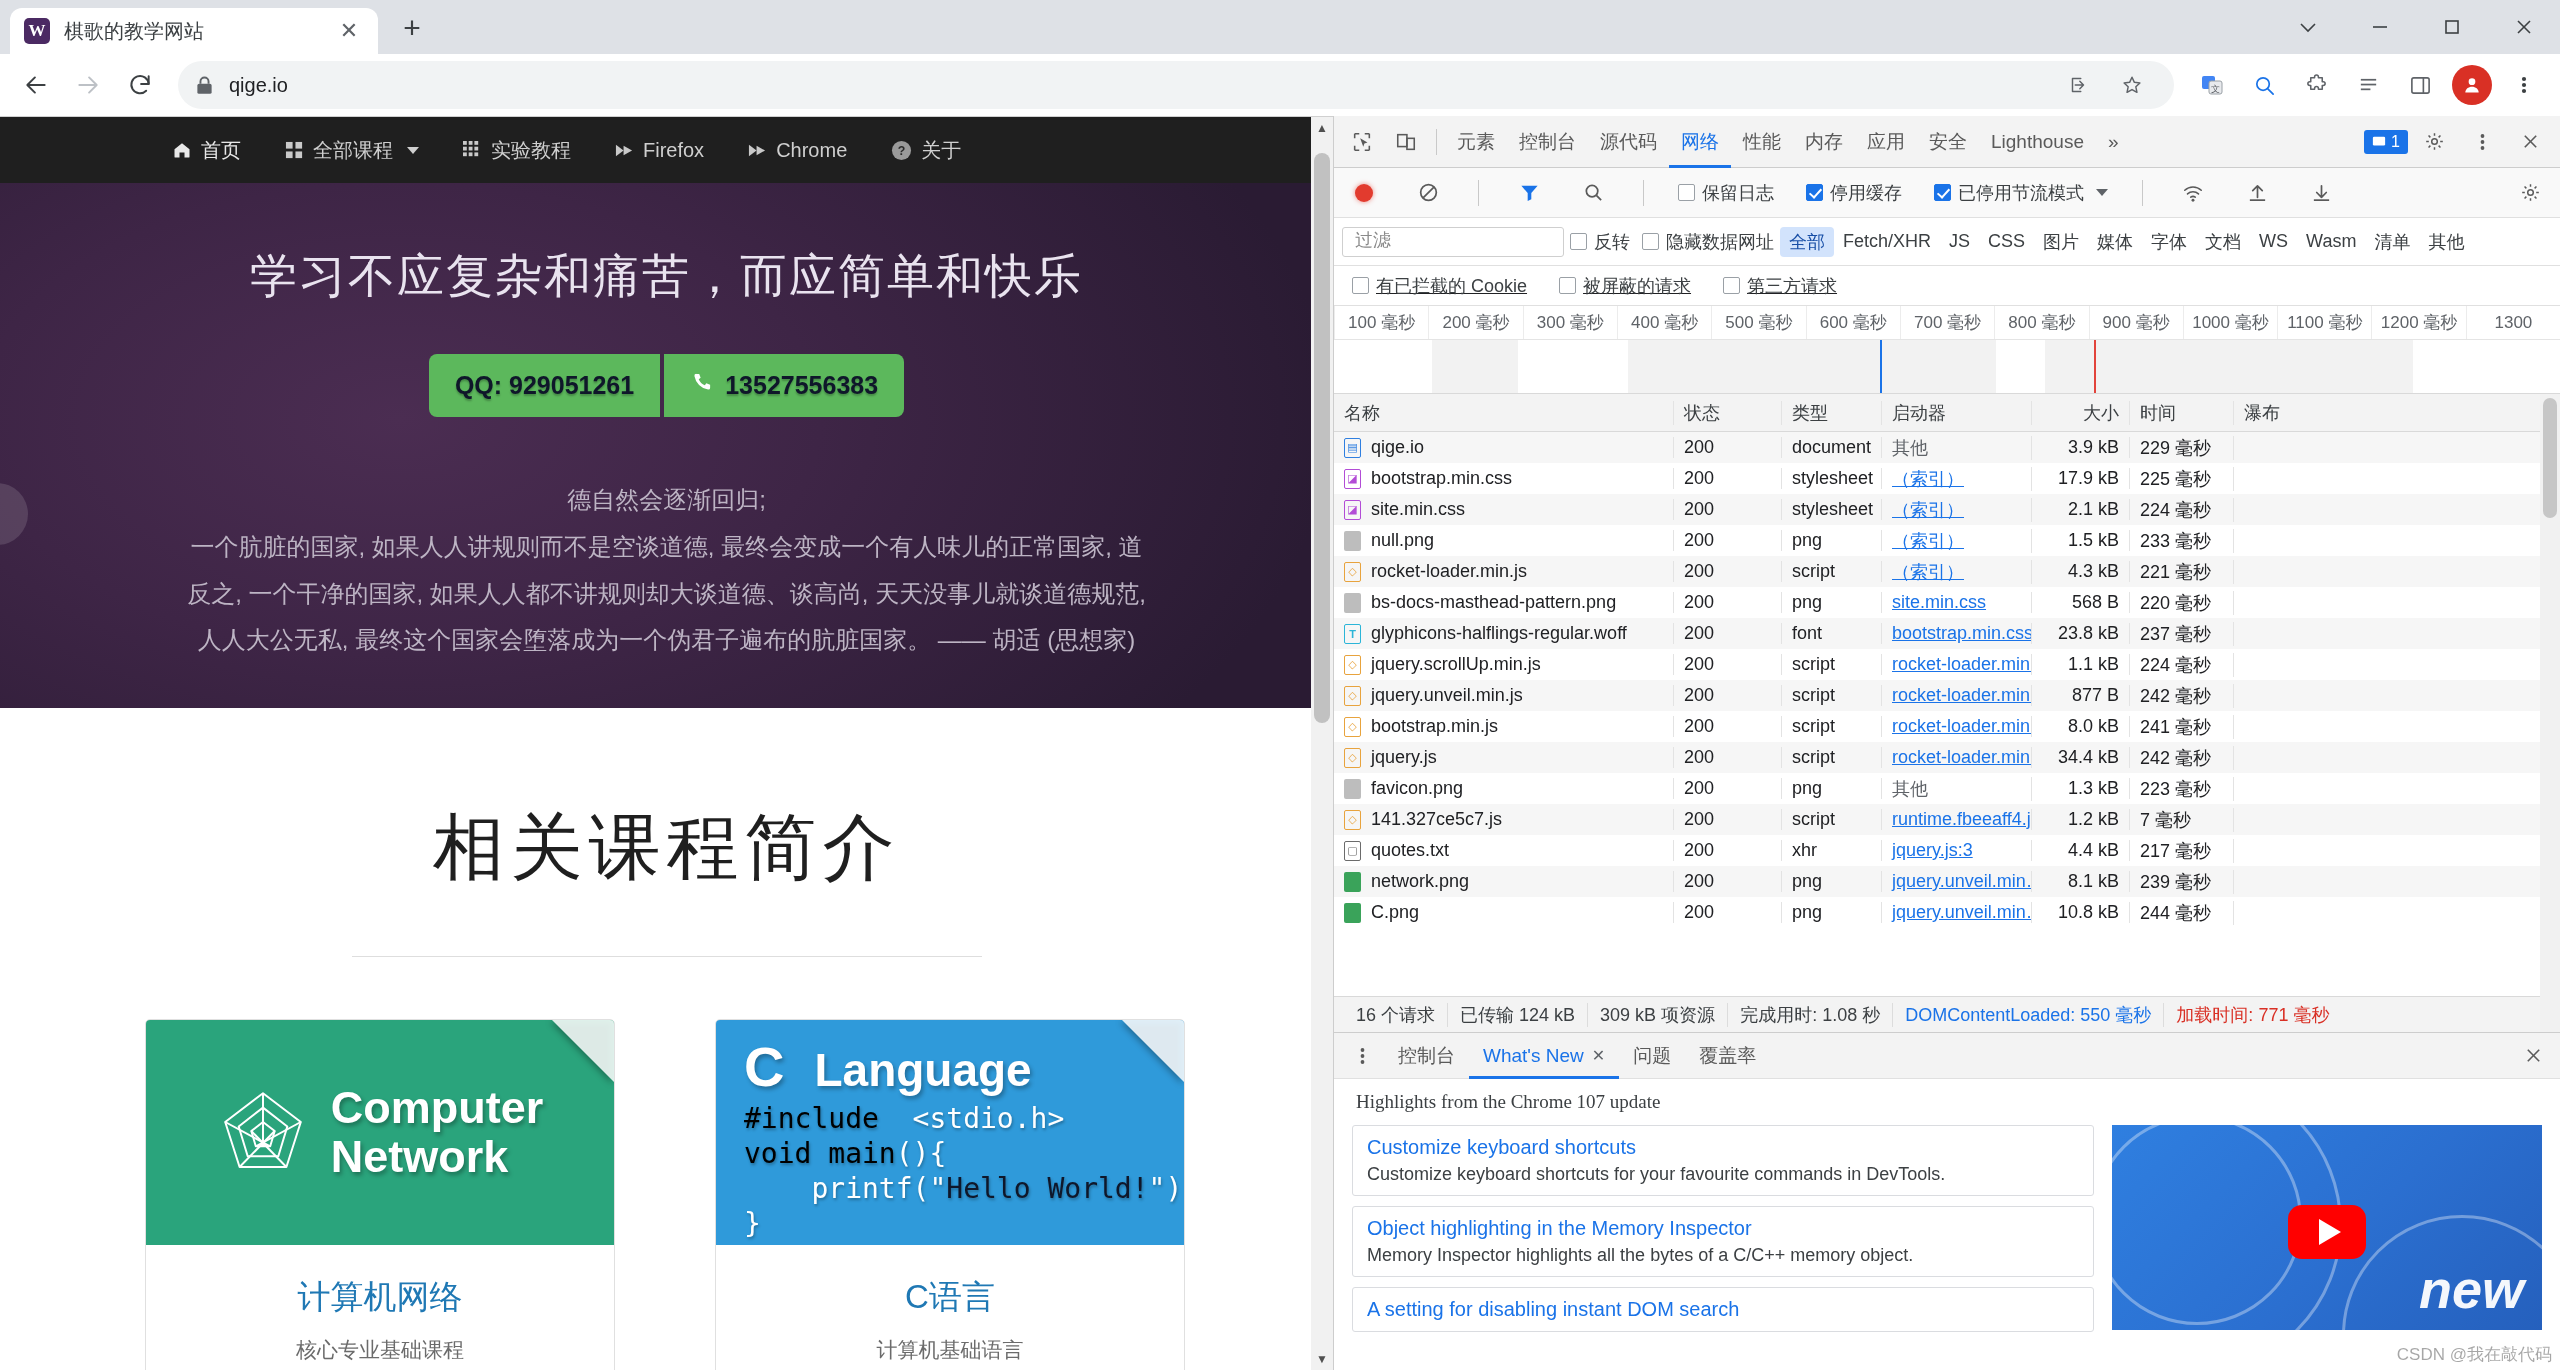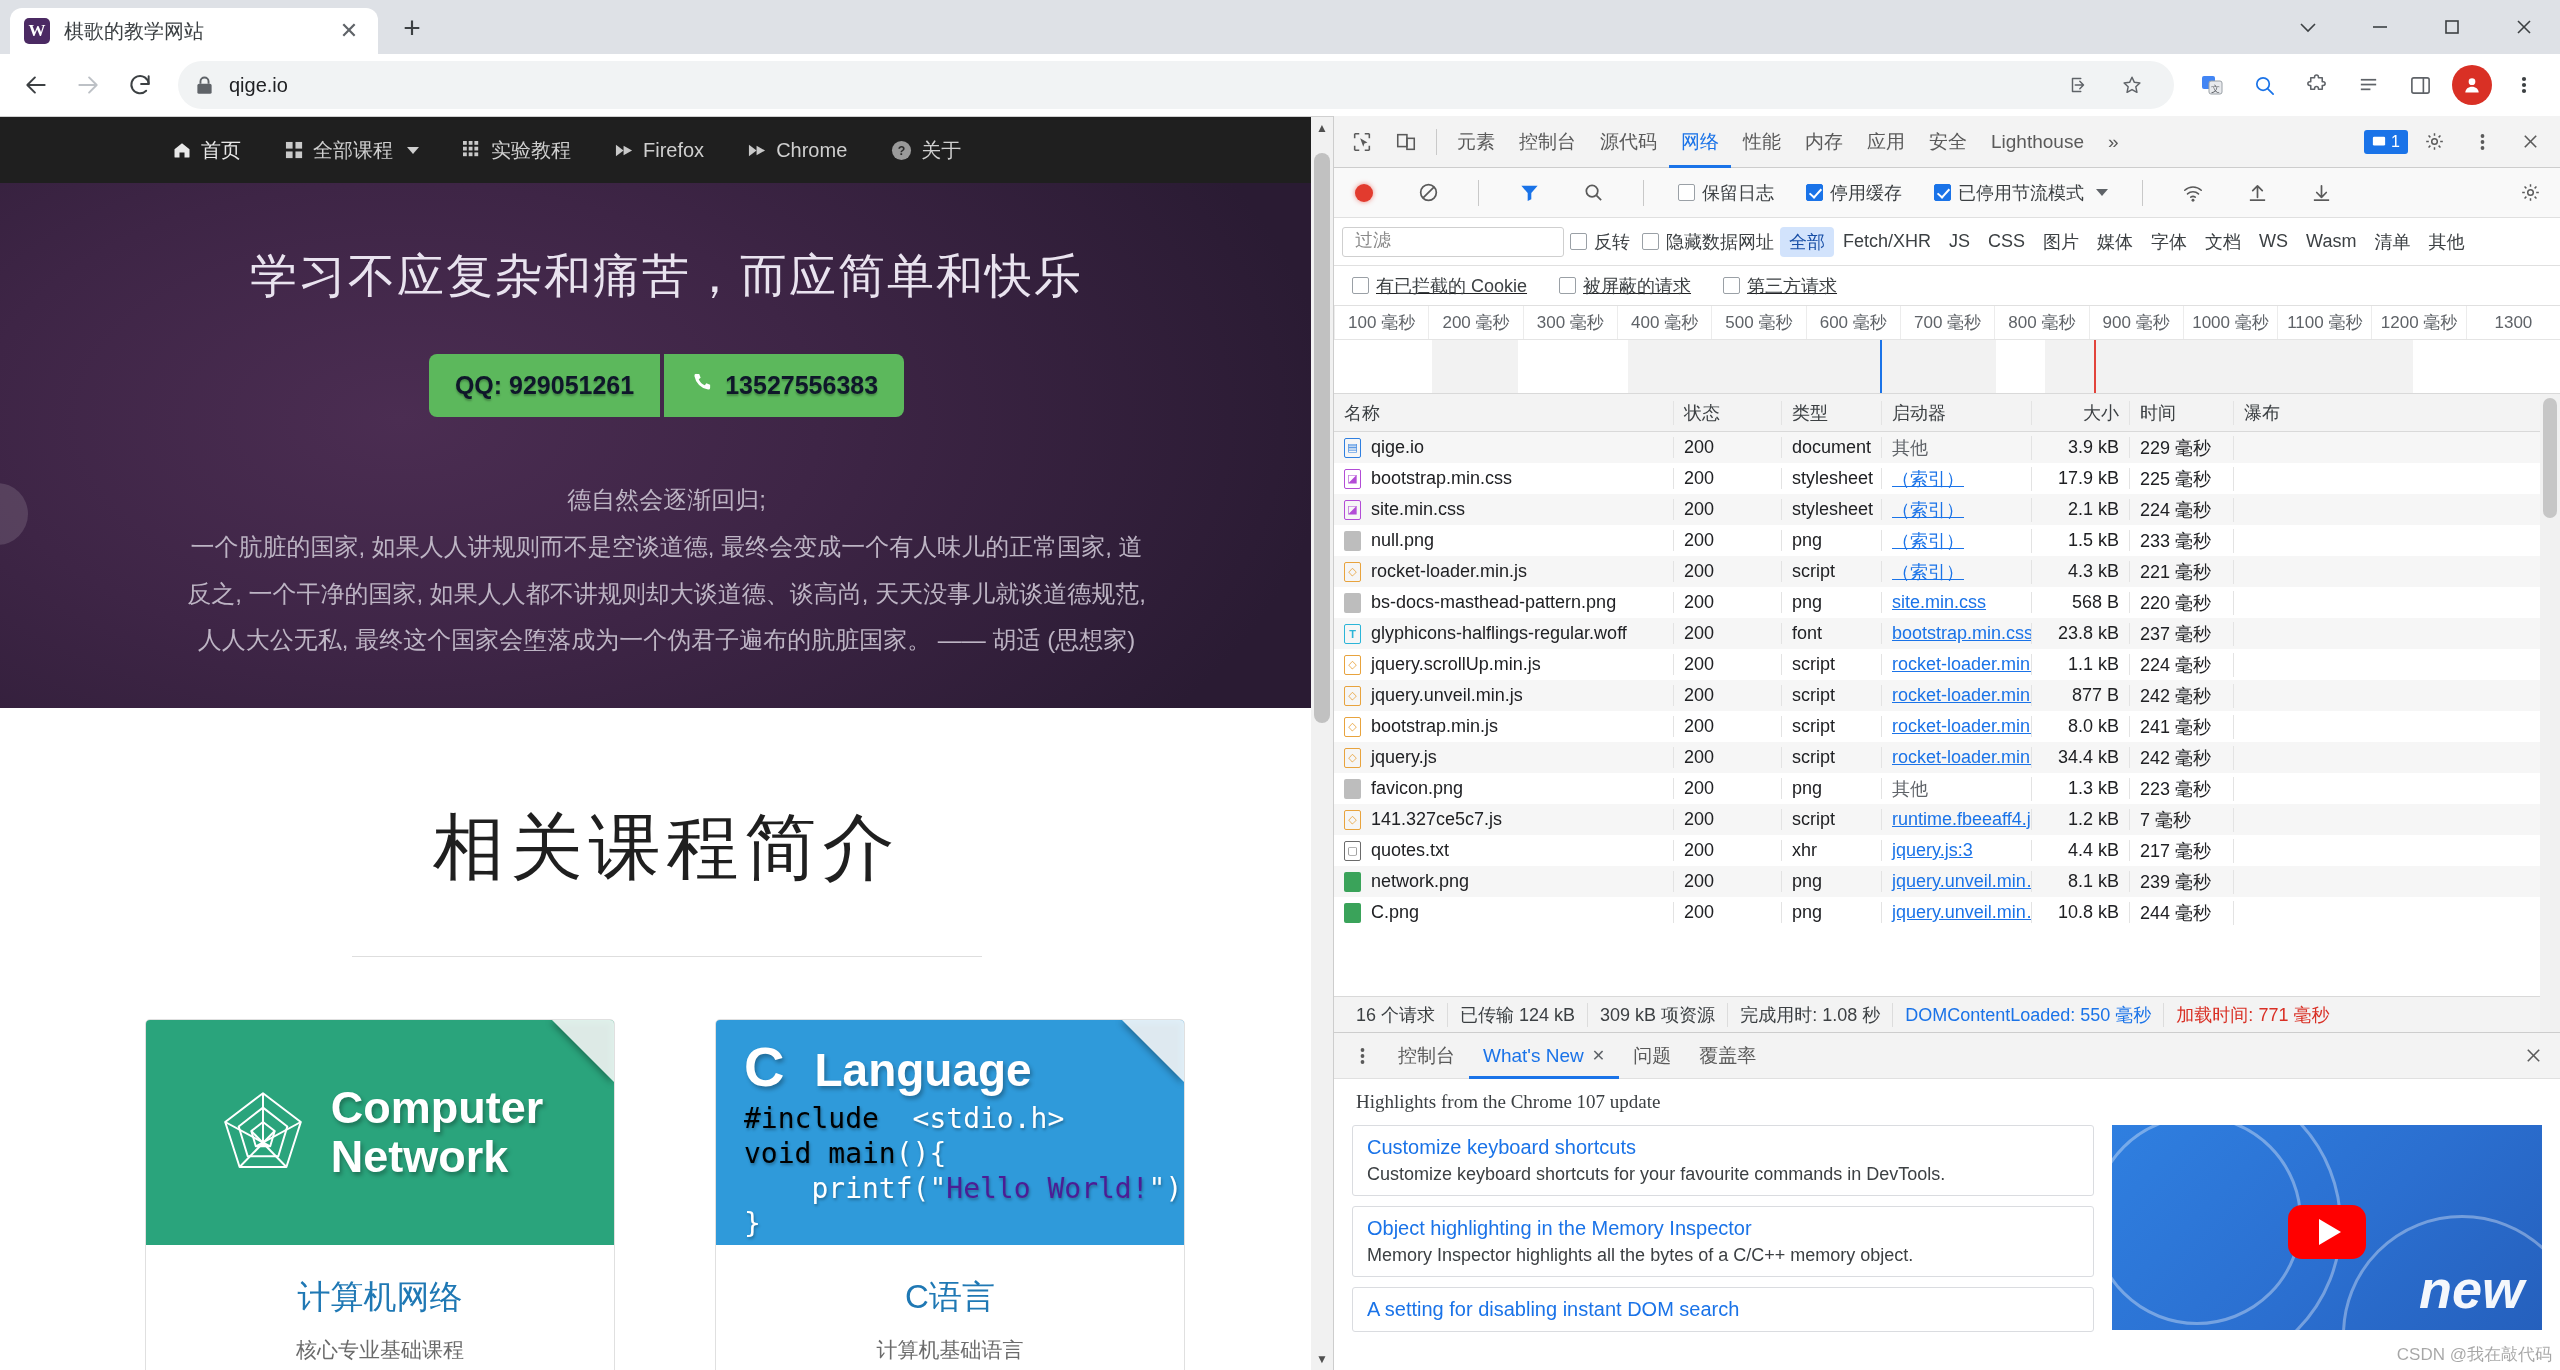--- a/index.html
+++ b/index.html
@@ -89,21 +89,21 @@
     border-left:62px solid transparent;
     filter:drop-shadow(-2px 2px 3px rgba(0,0,0,.35));
   }
   .thumb-net { background:#2aa47c; display:flex; align-items:center; justify-content:center; gap:22px; }
   .thumb-net .web-svg { flex:none; }
   .thumb-net .lbl { font-size:45px; font-weight:bold; line-height:1.08; text-shadow:2px 3px 4px rgba(0,0,0,.3); }
   .thumb-c { background:#2f9ada; padding:14px 0 0 28px; }
   .thumb-c .ctitle { font-size:46px; font-weight:bold; text-shadow:2px 3px 4px rgba(0,0,0,.3); }
   .thumb-c .ctitle .cc{ font-size:56px; margin-right:30px; }
   .thumb-c pre { margin:2px 0 0; font-family:"DejaVu Sans Mono","Liberation Mono",monospace; font-size:28px; line-height:1.25; text-shadow:1px 2px 3px rgba(0,0,0,.3); }
-  .kw { color:#000000; } .str { color:#4c1d95; }
+  .kw { color:#000000; } .str { color:#0f172a; }
   .card-h { text-align:center; color:#1f78b4; font-size:33px; margin-top:30px; }
   .card-sub { text-align:center; color:#6b6b6b; font-size:21px; margin-top:16px; }
   .card-body { color:#3a3a3a; font-size:21px; line-height:1.9; padding:24px 24px 0; text-align:justify; }
 
   .page-sb { position:absolute; right:0; top:0; width:22px; height:100%; background:#f1f1f1; }
   .page-sb .thumb { position:absolute; left:3px; top:36px; width:16px; height:570px; background:#c1c1c1; border-radius:8px; }
   .page-sb .arr { position:absolute; left:0; width:22px; height:22px; display:flex; align-items:center; justify-content:center; color:#505050; font-size:12px; }
 
   
   .devtools { flex:1; display:flex; flex-direction:column; min-width:0; background:#fff; border-left:1px solid #cdcdcd; font-size:19px; color:#202124; }

